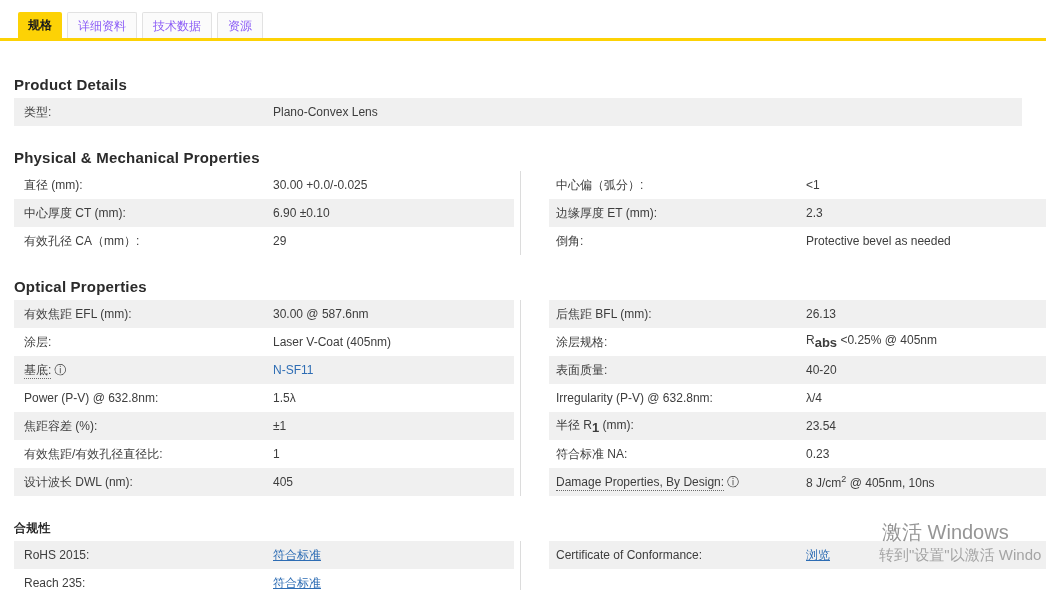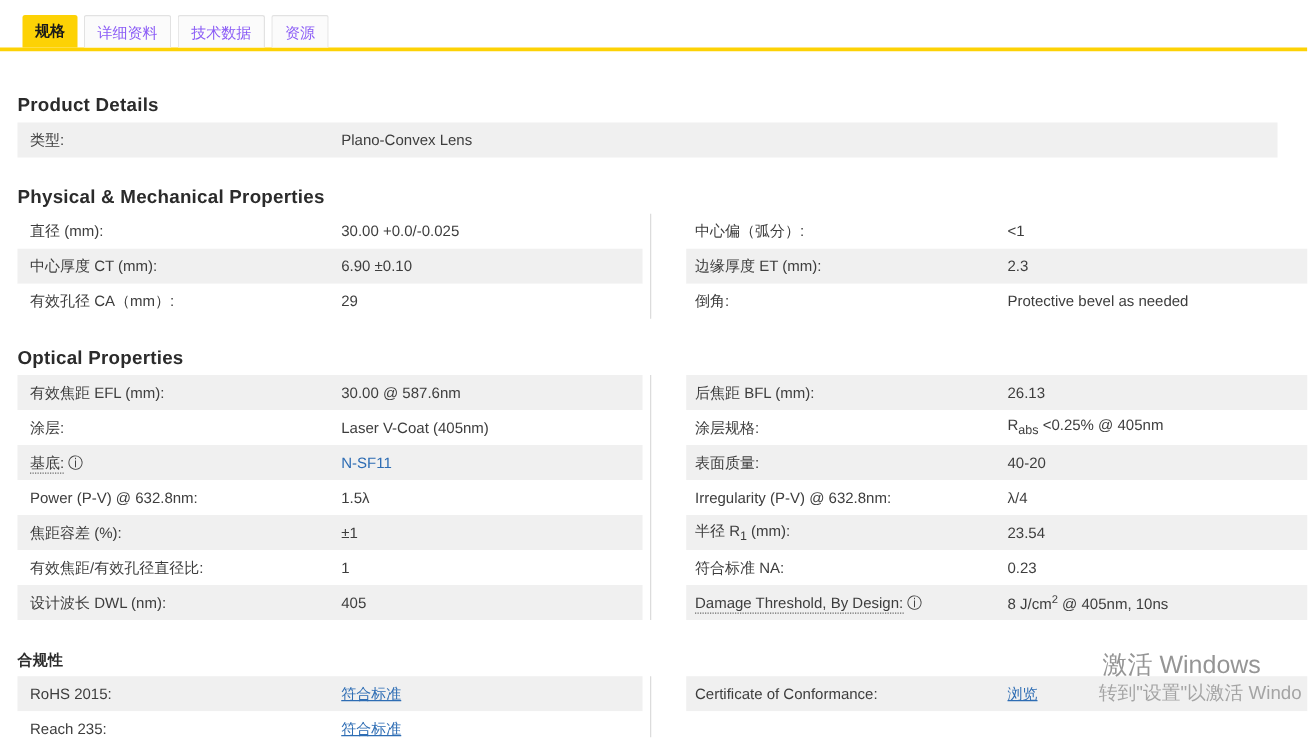--- a/index.html
+++ b/index.html
@@ -30,21 +30,21 @@
   .c-l .row { width:500px; grid-template-columns:249px 1fr; }
   .c-r { width:502px; border-left:1px solid #dcdcdc; }
   .c-r .row { width:501px; padding-left:7px; grid-template-columns:250px 1fr;margin-left:28px; }
   .tbl-full .row { width:1008px; }
 
   a.link { color:#2e6db4; text-decoration:none; cursor:pointer; }
   a.link.u { text-decoration:underline; }
 
   .dotted { border-bottom:1px dotted #6a6a6a; padding-bottom:1px; }
   .info-icon { font-size:12px; color:#3d3d3d; margin-left:3px; cursor:pointer; }
-  sub { font-size:10px; }
+  sub { font-size:13px;font-weight:bold; }
   sup { font-size:9px; }
 
   
   .watermark { position:absolute; top:519px; left:882px; z-index:10; pointer-events:none;
                white-space:nowrap; }
   .wm1 { font-size:20px; color:rgba(130,130,130,.85); line-height:26px; }
   .wm2 { font-size:15px; color:rgba(150,150,150,.85); line-height:20px; margin-left:-3px; }
 </style>
 </head>
 <body>
@@ -152,21 +152,21 @@
         </div>
         <div class="row g">
           <span class="lbl"><span>半径 R</span><sub>1</sub><span> (mm):</span></span>
           <span class="val">23.54</span>
         </div>
         <div class="row">
           <span class="lbl">符合标准 NA:</span>
           <span class="val">0.23</span>
         </div>
         <div class="row g">
-          <span class="lbl"><span class="dotted">Damage Threshold, By Design:</span><span class="info-icon">ⓘ</span></span>
+          <span class="lbl"><span class="dotted">Damage Properties, By Design:</span><span class="info-icon">ⓘ</span></span>
           <span class="val"><span>8 J/cm</span><sup>2</sup><span> @ 405nm, 10ns</span></span>
         </div>
       </div>
     </div>
 
     <h2 class="cn">合规性</h2>
     <div class="cols">
       <div class="c-l">
         <div class="row g">
           <span class="lbl">RoHS 2015:</span>

